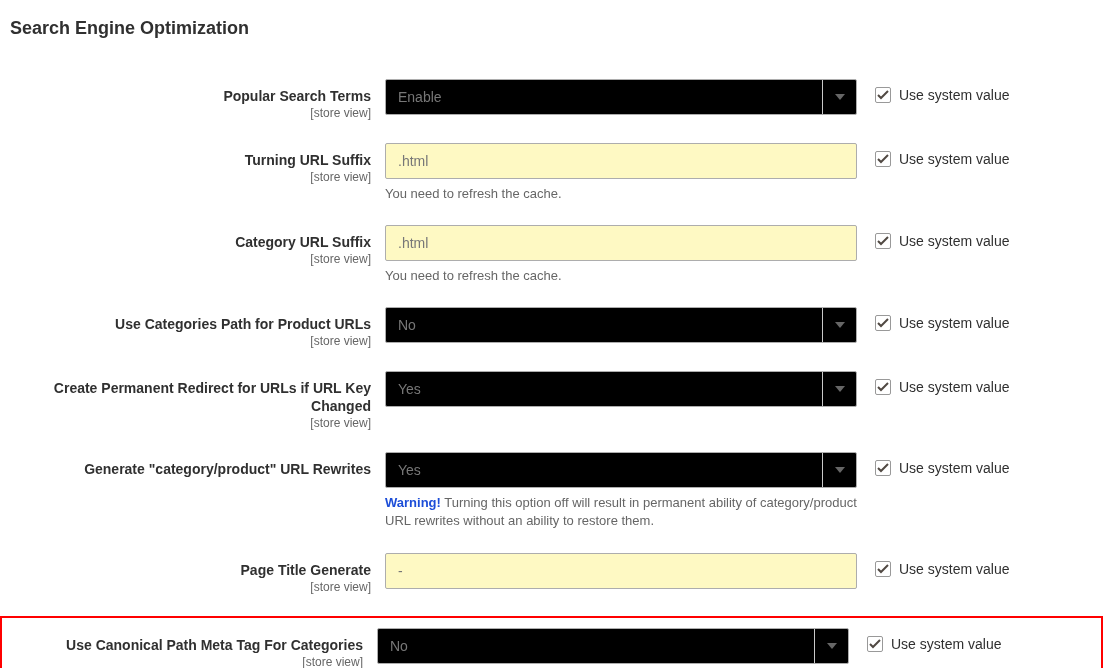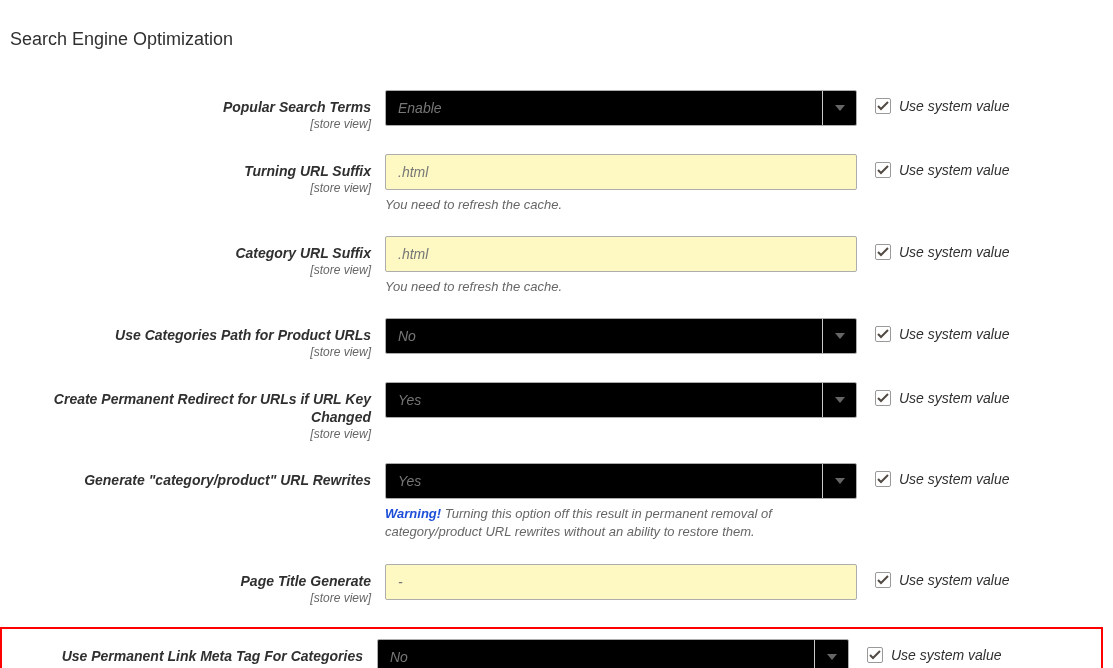--- a/index.html
+++ b/index.html
@@ -6,30 +6,30 @@
   body {
     font-family: -apple-system, BlinkMacSystemFont, "Segoe UI", Helvetica, Arial, sans-serif;
     font-size: 14px;
     color: #333;
     margin: 0;
     padding: 10px 20px 0 10px;
     background: #fff;
   }
   .section-title {
     font-size: 18px;
-    font-weight: 400;
+    font-weight: 700;
     color: #303030;
-    margin: 19px 0 40px 0;
+    margin: 8px 0 40px 0;
   }
   .field-row {
     display: flex;
     align-items: flex-start;
     margin-bottom: 8px;
   }
-  .field-group { margin-bottom: 22px; font-style: italic; }
+  .field-group { margin-bottom: 22px; }
   .label-col {
     width: 375px;
     flex-shrink: 0;
     text-align: right;
     padding-right: 14px;
     padding-top: 8px;
   }
   .label-main {
     font-size: 14px;
     font-weight: 600;
@@ -263,21 +263,21 @@
     <div class="control-col">
       <div class="select-shell">
         <span>Yes</span>
         <span class="select-arrow">
           <svg viewBox="0 0 10 6">
               <path d="M0 0 L5 6 L10 0 Z" fill="#666"></path>
             </svg>
         </span>
       </div>
       <div class="hint">
-        <span class="warn-strong">Warning!</span><span> Turning this option off this result in permanent removal of category/product URL rewrites without an ability to restore them.</span>
+        <span class="warn-strong">Warning!</span><span> Turning this option off will result in permanent ability of category/product URL rewrites without an ability to restore them.</span>
       </div>
     </div>
     <div class="check-col">
       <span class="chk">
         <svg viewBox="0 0 12 10">
             <path d="M1 5 L4 8 L11 1" stroke="#514943" stroke-width="2" fill="none"></path>
           </svg>
       </span>
       <span class="chk-label">Use system value</span>
     </div>
@@ -304,21 +304,21 @@
       <span class="chk-label">Use system value</span>
     </div>
   </div>
 </div>
 
 <div class="highlight-box">
 
   <div class="field-group">
     <div class="field-row">
       <div class="label-col">
-        <span class="label-main">Use Permanent Link Meta Tag For Categories</span>
+        <span class="label-main">Use Canonical Path Meta Tag For Categories</span>
         <span class="label-scope">[store view]</span>
       </div>
       <div class="control-col">
         <div class="select-shell">
           <span>No</span>
           <span class="select-arrow">
             <svg viewBox="0 0 10 6">
                 <path d="M0 0 L5 6 L10 0 Z" fill="#666"></path>
               </svg>
           </span>

